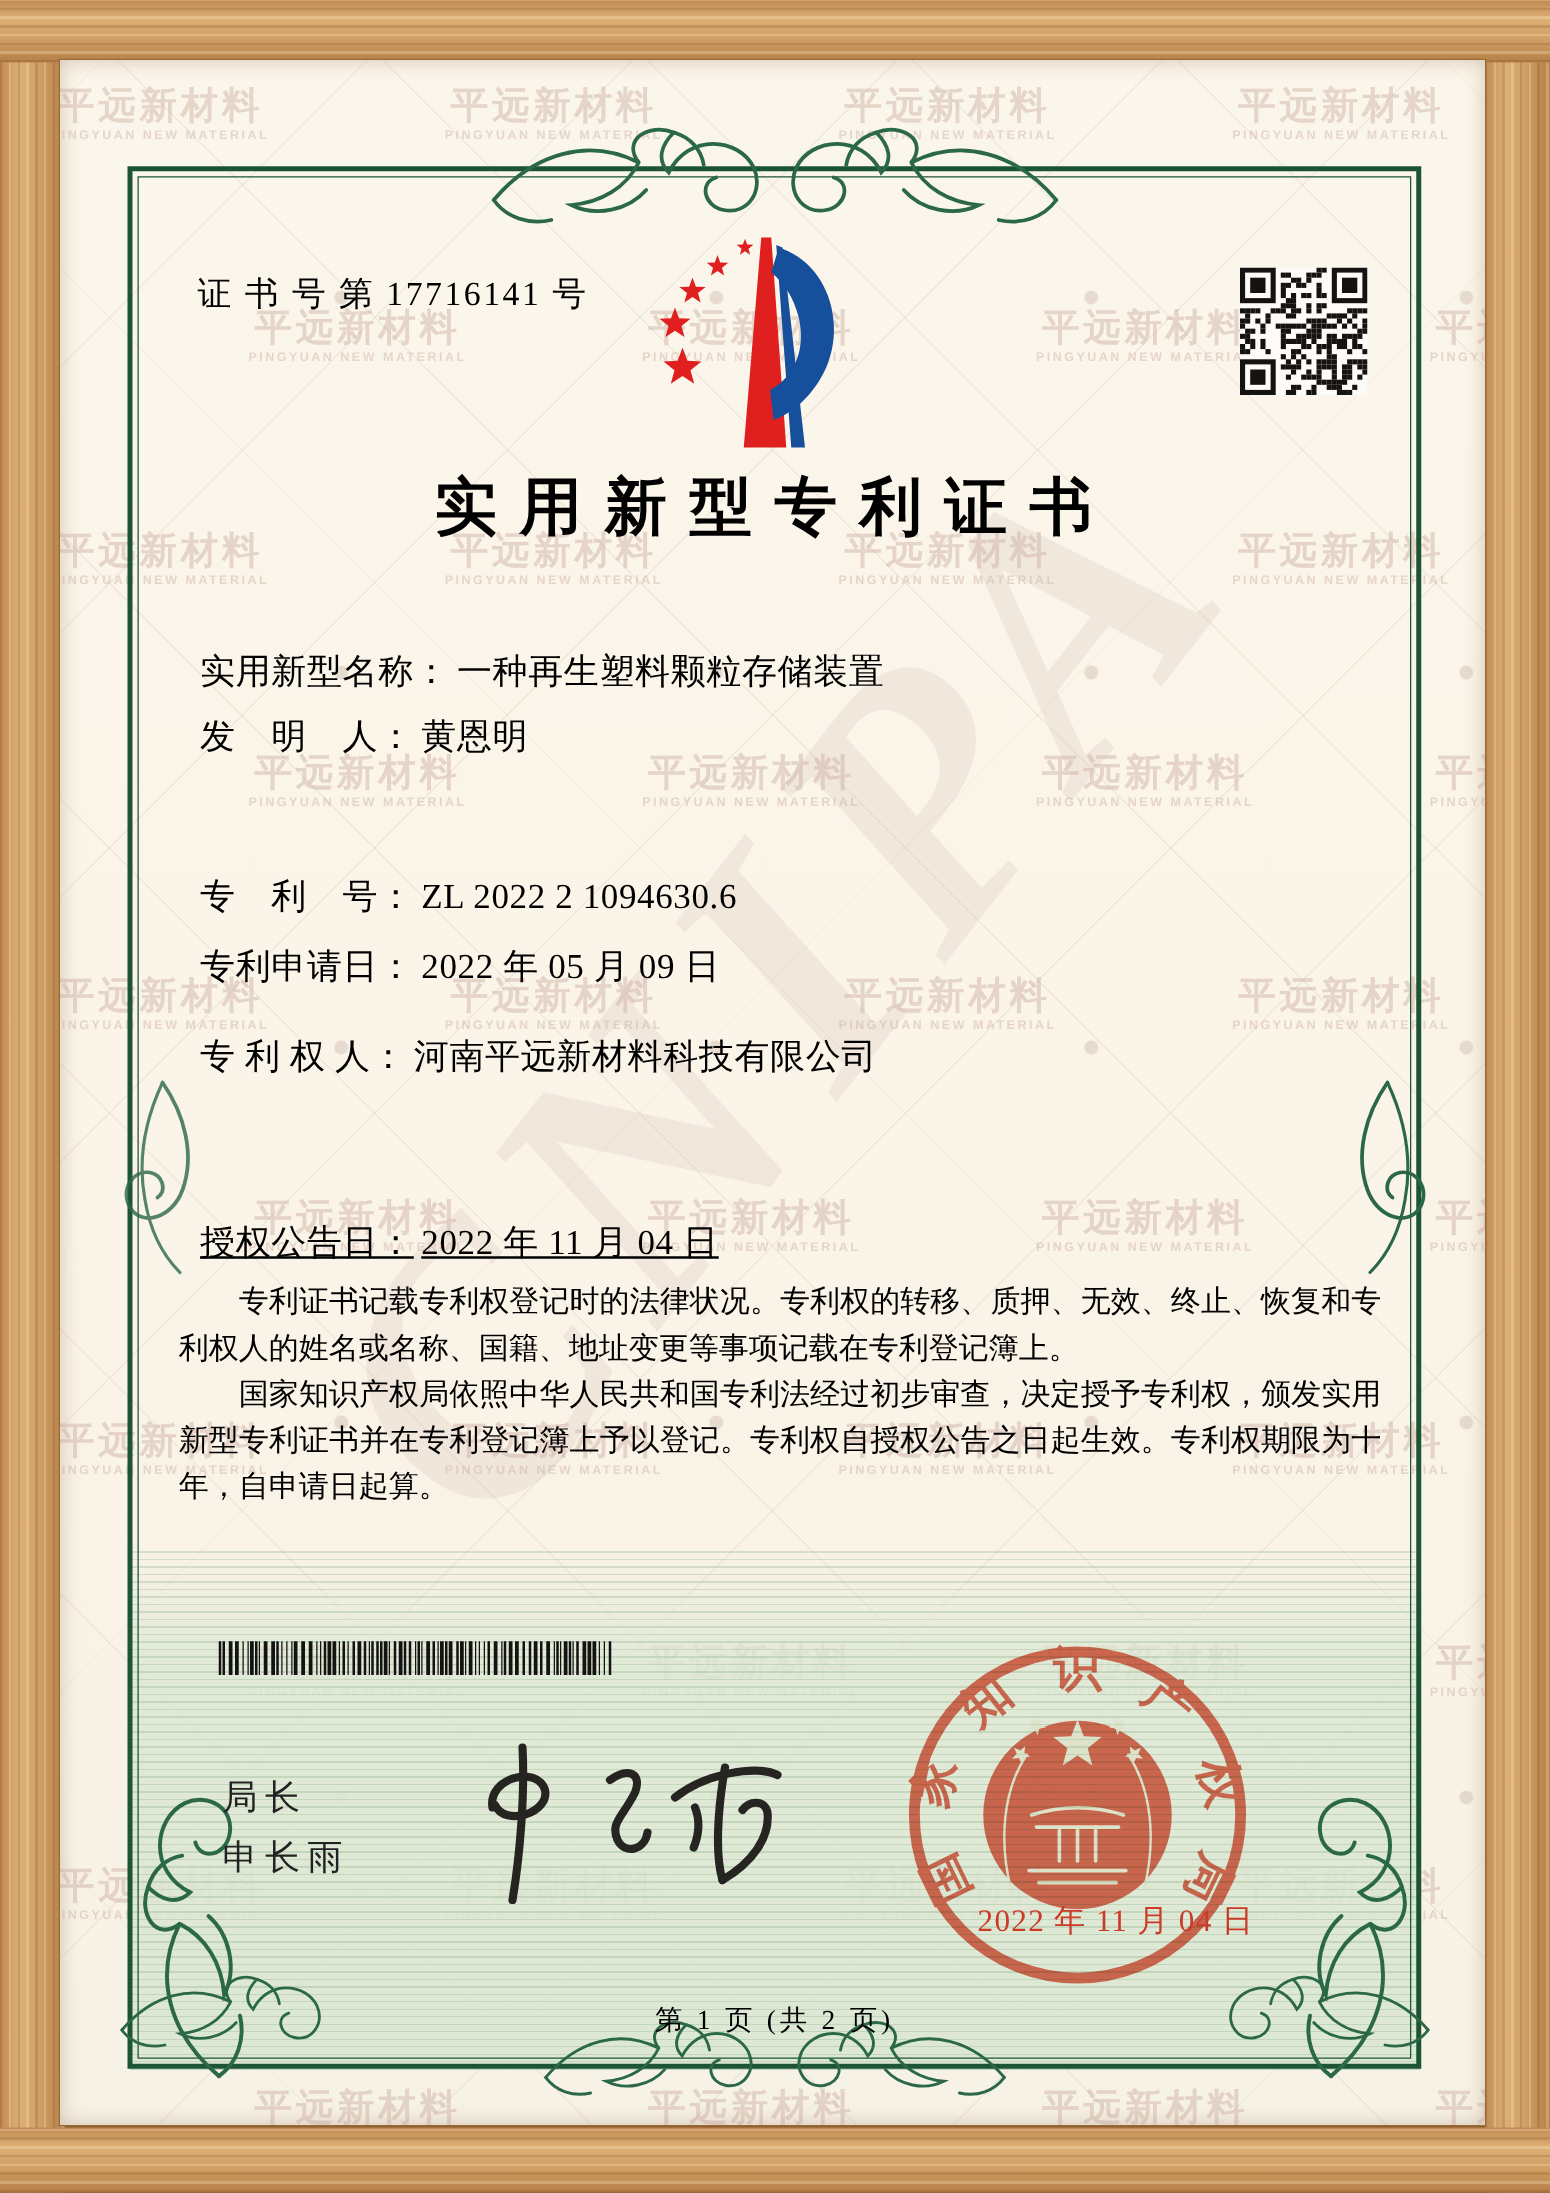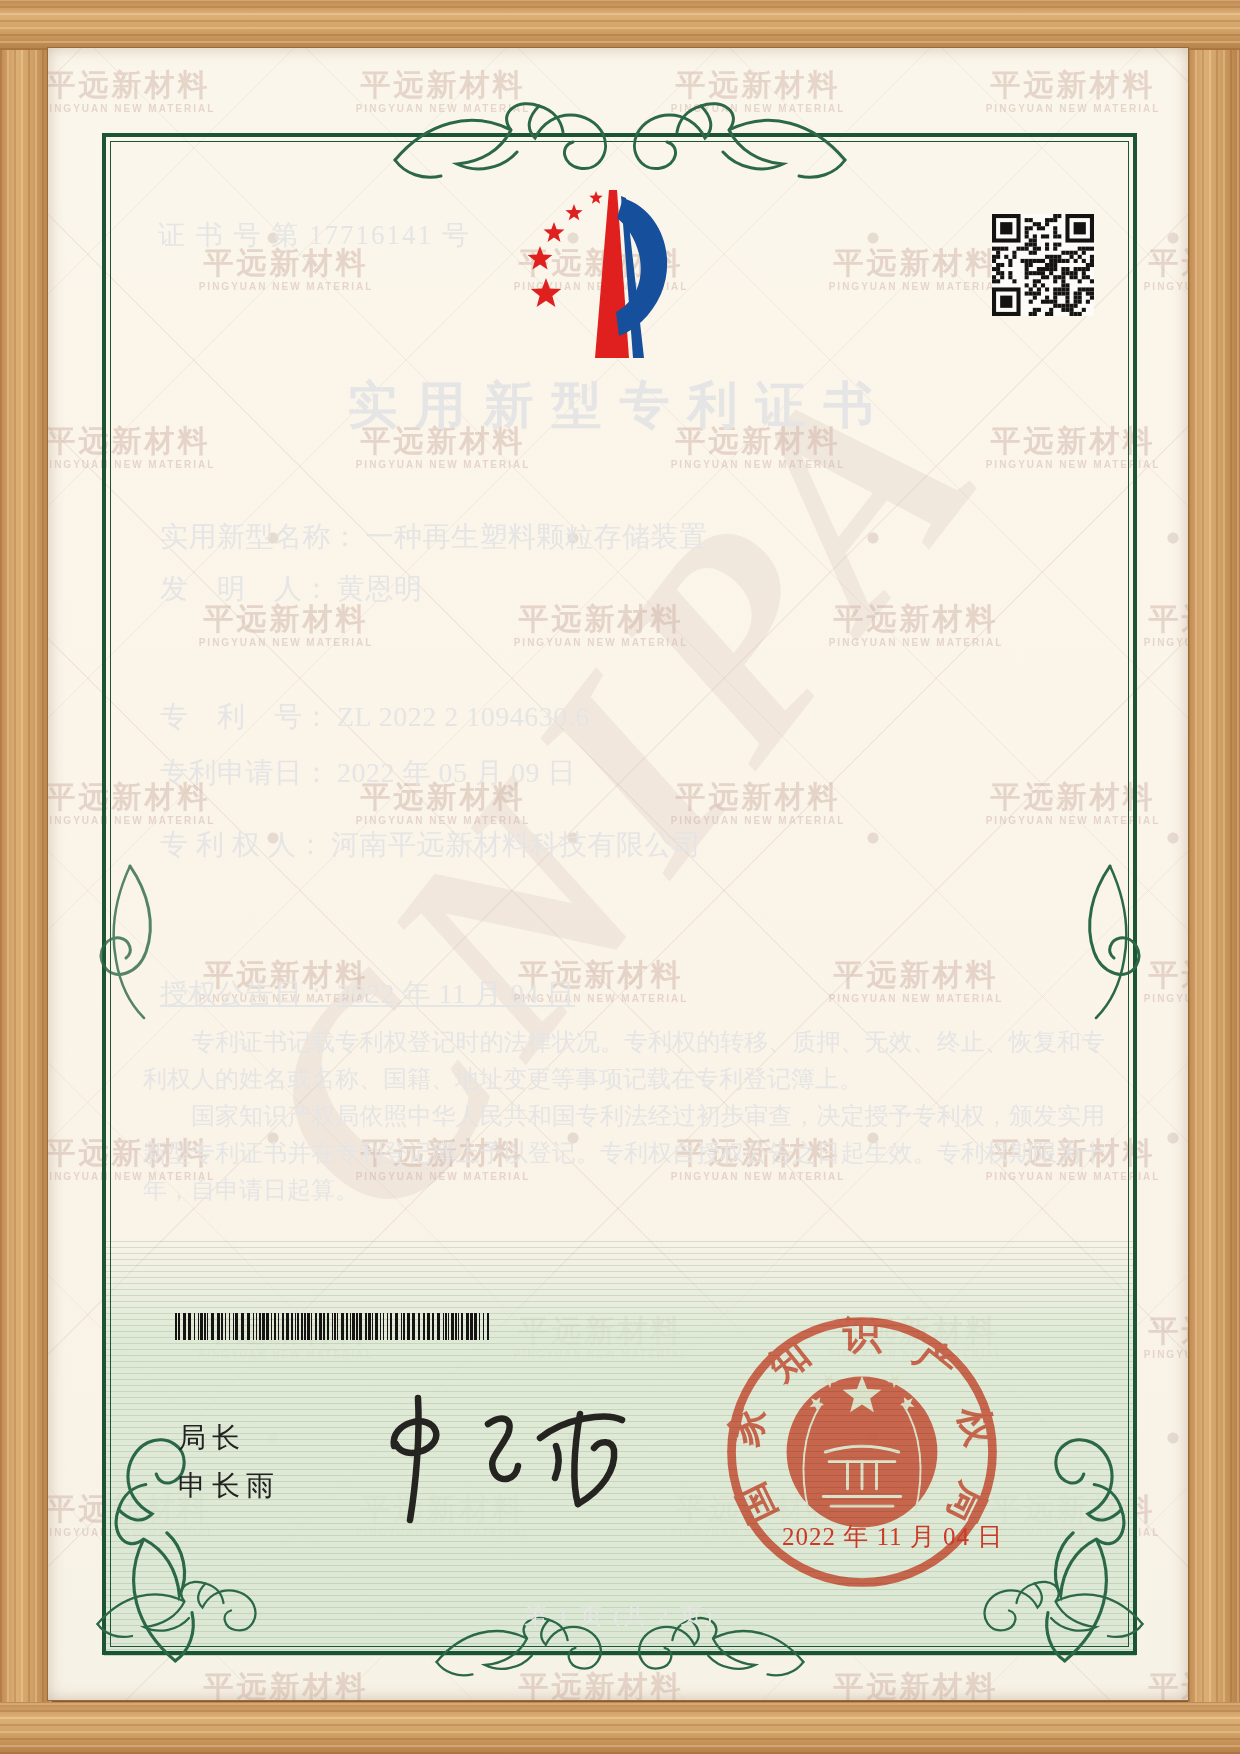--- a/index.html
+++ b/index.html
@@ -46,21 +46,21 @@
   .green-zone{position:absolute;left:104px;top:1238px;width:1032px;height:418px;z-index:4;
      background:
        repeating-linear-gradient(0deg, rgba(125,165,125,.28) 0 1px, rgba(0,0,0,0) 1px 6px),
        linear-gradient(180deg, rgba(222,233,214,0) 0, rgba(220,232,212,.85) 95px, rgba(218,231,210,.9) 100%);}
   
   .inner-border{position:absolute;left:102px;top:133px;width:1035px;height:1522px;z-index:5;
      border:4px solid var(--border-green);box-sizing:border-box;}
   .inner-border::after{content:"";position:absolute;inset:4px;border:1.5px solid var(--border-green);}
   .orn{position:absolute;z-index:5;color:var(--flourish-green);}
   
-  .txt{position:absolute;z-index:6;color:#e5e5e5;}
+  .txt{position:absolute;z-index:6;color:#000000;}
   .cert-no{left:158px;top:217px;font-size:27px;letter-spacing:2px;}
   .title{left:102px;top:372px;width:1035px;text-align:center;font-size:50px;font-weight:bold;letter-spacing:18px;}
   .logo{position:absolute;left:462px;top:186px;z-index:6;}
   .qr{position:absolute;left:992px;top:214px;z-index:6;}
   .frow{position:absolute;left:160px;z-index:6;font-size:28px;letter-spacing:.5px;white-space:nowrap;}
   .frow .val{margin-left:6px;}
   .row-name{top:518px;} .row-inventor{top:570px;} .row-patno{top:698px;}
   .row-filing{top:754px;text-align:right;} .row-patentee{top:826px;}
   .row-address{top:898px;white-space:normal;width:940px;}
   .addr-wrap{display:inline-block;vertical-align:top;}

